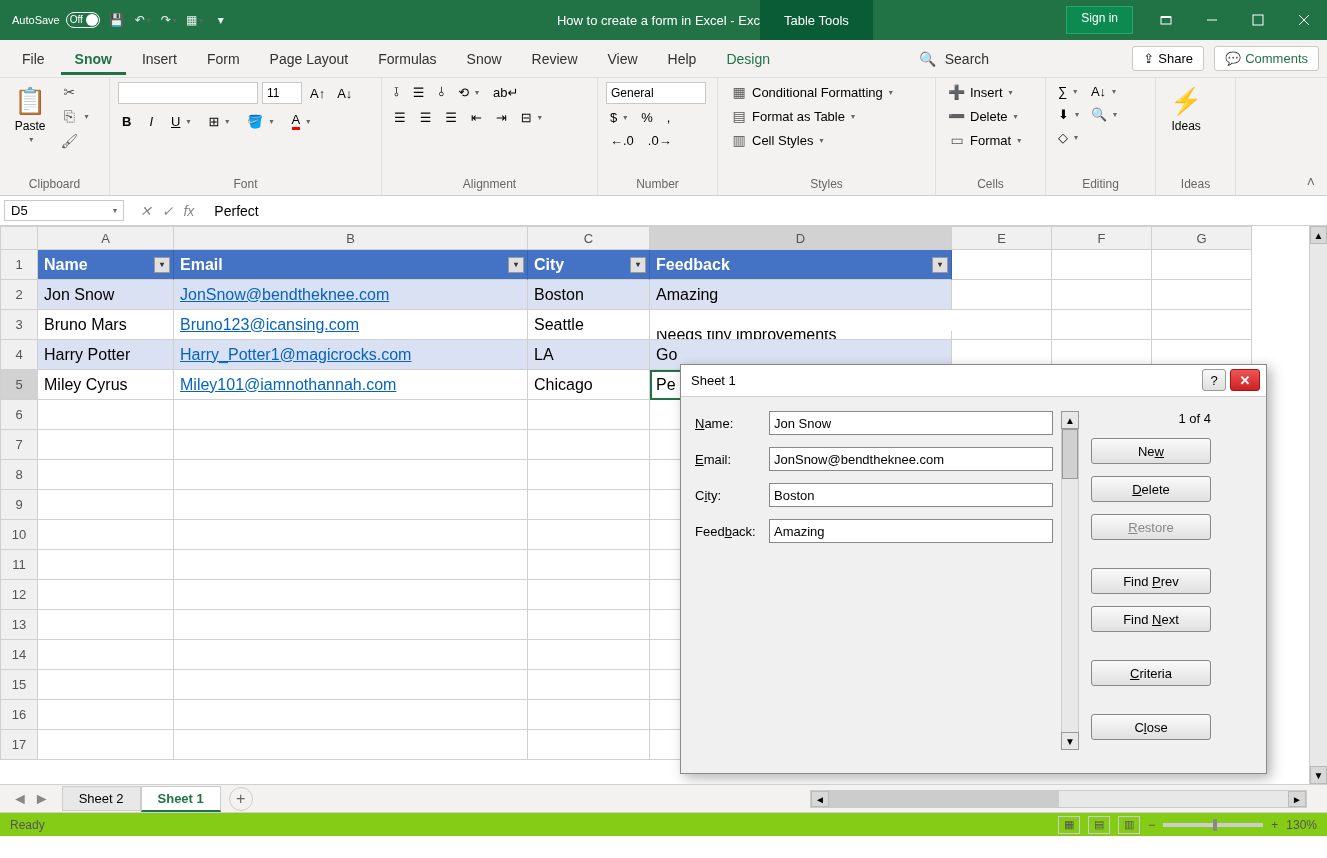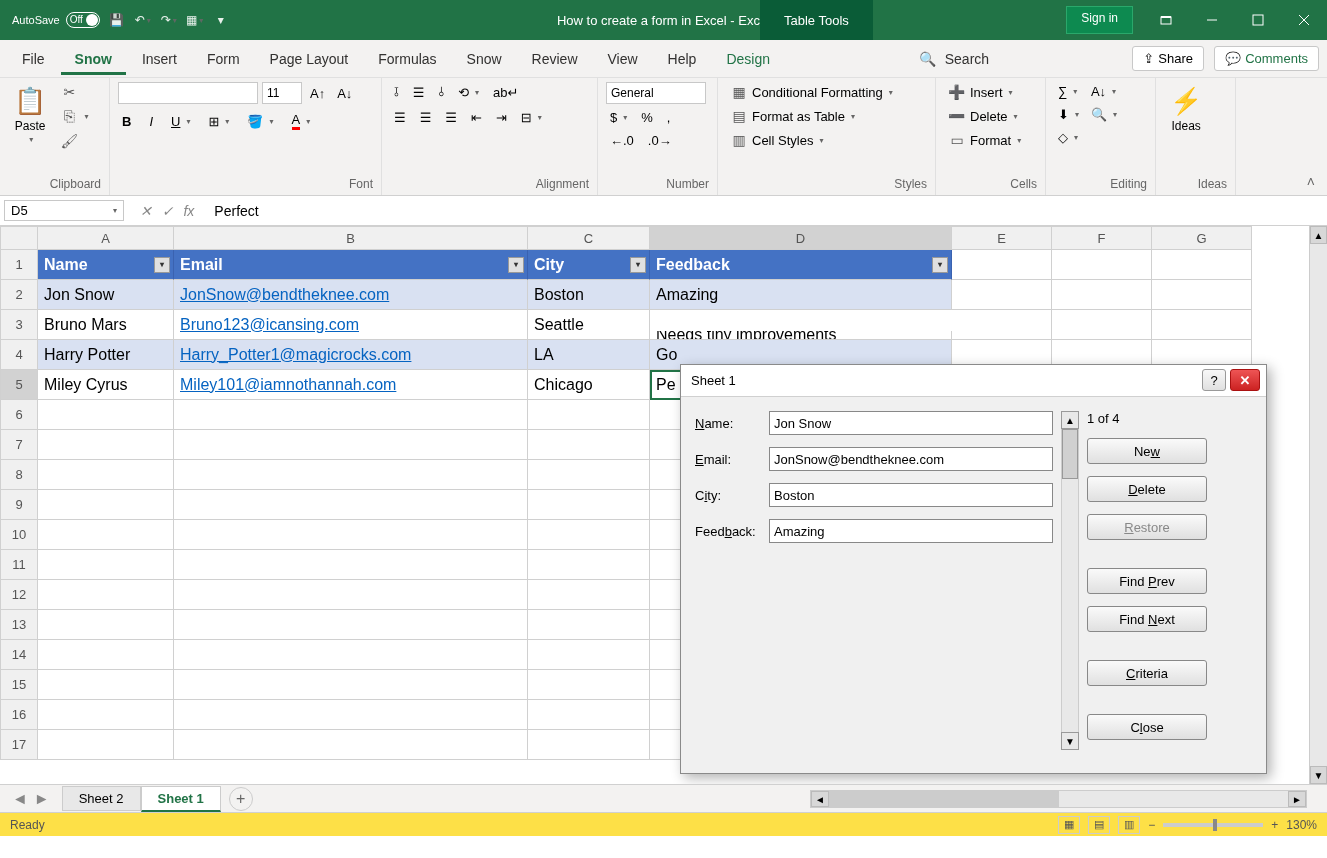--- a/index.html
+++ b/index.html
@@ -27,21 +27,21 @@
 .tab.context { color: #217346; }
 .tabbar .spacer { flex: 1; }
 .tabbar .search { display: flex; align-items: center; gap: 8px; font-size: 14px; color: #323130; cursor: pointer; }
 .share-btn, .comments-btn { border: 1px solid #c8c8c8; background: #fff; padding: 4px 10px; font-size: 13px; border-radius: 3px; margin-left: 8px; cursor: pointer; display: flex; align-items: center; gap: 4px; }
 .comments-btn { color: #217346; }
 
 
 .ribbon { height: 118px; background: #f3f2f1; display: flex; border-bottom: 1px solid #d0d0d0; }
 .group { border-right: 1px solid #e0e0e0; padding: 4px 8px 2px; display: flex; flex-direction: column; }
 .group-body { flex: 1; display: flex; align-items: flex-start; gap: 4px; }
-.group-label { text-align: right; font-size: 12px; color: #666; padding: 2px 0; position: relative; }
+.group-label { text-align: center; font-size: 12px; color: #666; padding: 2px 0; position: relative; }
 .vbtn { display: flex; flex-direction: column; align-items: center; justify-content: center; padding: 4px 6px; cursor: pointer; font-size: 12px; gap: 2px; }
 .vbtn .big-icon { font-size: 26px; }
 .stack { display: flex; flex-direction: column; gap: 4px; }
 .hbtn { display: flex; align-items: center; gap: 4px; padding: 2px 4px; font-size: 13px; cursor: pointer; white-space: nowrap; }
 .small-icon { font-size: 14px; width: 18px; text-align: center; color: #555; }
 .drop { font-size: 8px; color: #666; margin-left: 2px; }
 .combo { border: 1px solid #c8c8c8; background: #fff; font-size: 12px; padding: 2px 4px; height: 22px; }
 .ribbon-collapse { position: absolute; right: 12px; top: 174px; font-size: 14px; color: #666; cursor: pointer; }
 
 
@@ -76,40 +76,40 @@
 .dialog-body { padding: 14px; display: flex; gap: 8px; }
 .form-fields { display: flex; flex-direction: column; gap: 12px; }
 .form-row { display: flex; align-items: center; gap: 8px; }
 .form-row label { width: 66px; font-size: 13px; }
 .form-row .underline { text-decoration: underline; }
 .form-row input { width: 284px; height: 24px; border: 1px solid #888; padding: 2px 4px; font-size: 13px; background: #fff; }
 .scroll-col { width: 18px; display: flex; flex-direction: column; align-items: center; }
 .scroll-col .arrow { width: 18px; height: 18px; background: #e8e8e8; border: 1px solid #999; display: flex; align-items: center; justify-content: center; font-size: 10px; cursor: pointer; }
 .scroll-col .track { flex: 1; width: 18px; background: #e8e8e8; border: 1px solid #ccc; border-top: none; border-bottom: none; position: relative; }
 .scroll-col .thumb { position: absolute; top: 0; left: 0; right: 0; height: 50px; background: #d0d0d0; border: 1px solid #999; }
-.btn-col { display: flex; flex-direction: column; gap: 2px; width: 124px; align-items: flex-start; }
+.btn-col { display: flex; flex-direction: column; gap: 2px; width: 124px; align-items: flex-end; }
 .btn-col .counter { font-size: 13px; margin-bottom: 10px; }
 .dlg-btn { width: 120px; height: 26px; background: linear-gradient(#fafafa,#e0e0e0); border: 1px solid #888; border-radius: 3px; font-size: 13px; cursor: pointer; margin-bottom: 10px; }
 .dlg-btn.disabled { color: #888; }
 .dlg-btn .underline { text-decoration: underline; }
 
 
 .sheet-bar { height: 28px; background: #f3f2f1; display: flex; align-items: center; border-top: 1px solid #d0d0d0; position: relative; }
 .sheet-nav { display: flex; gap: 6px; padding: 0 12px; color: #888; }
 .sheet-nav span { cursor: pointer; }
 .sheet-tab { padding: 4px 16px; font-size: 13px; border: 1px solid #ccc; background: #e8e8e8; cursor: pointer; }
 .sheet-tab.active { background: #fff; color: #217346; font-weight: 600; border-bottom: 2px solid #217346; }
 .add-sheet { width: 24px; height: 24px; border: 1px solid #ccc; border-radius: 50%; display: flex; align-items: center; justify-content: center; margin-left: 8px; cursor: pointer; color: #666; }
 .hscroll { position: absolute; right: 20px; left: 810px; height: 18px; top: 5px; background: #e8e8e8; border: 1px solid #ccc; display: flex; }
 .hscroll .arrow { width: 18px; background: #d8d8d8; border: 1px solid #bbb; display: flex; align-items: center; justify-content: center; font-size: 10px; cursor: pointer; }
 .hscroll .track { flex: 1; position: relative; }
 .hscroll .thumb { position: absolute; left: 0; width: 50%; top: 0; bottom: 0; background: #ccc; }
 
 
-.statusbar { height: 24px; background: #fde047; border-top: 1px solid #d0d0d0; display: flex; align-items: center; padding: 0 10px; font-size: 12px; color: #555; }
+.statusbar { height: 24px; background: #84cc16; border-top: 1px solid #d0d0d0; display: flex; align-items: center; padding: 0 10px; font-size: 12px; color: #555; }
 .statusbar .right { margin-left: auto; display: flex; align-items: center; gap: 8px; }
 .view-btn { width: 22px; height: 18px; border: 1px solid #ccc; cursor: pointer; display: flex; align-items: center; justify-content: center; font-size: 11px; }
 .zoom-slider { width: 100px; height: 4px; background: #ccc; position: relative; }
 .zoom-slider::after { content: ""; position: absolute; left: 50%; top: -4px; width: 4px; height: 12px; background: #888; }
 
 
 .vscroll { position: absolute; right: 0; top: 0; bottom: 0; width: 18px; background: #e8e8e8; border-left: 1px solid #ccc; }
 .vscroll .arrow { height: 18px; background: #d8d8d8; border: 1px solid #bbb; display: flex; align-items: center; justify-content: center; font-size: 10px; cursor: pointer; }
 .vscroll .track { position: absolute; top: 18px; bottom: 18px; left: 0; right: 0; }
 </style>

